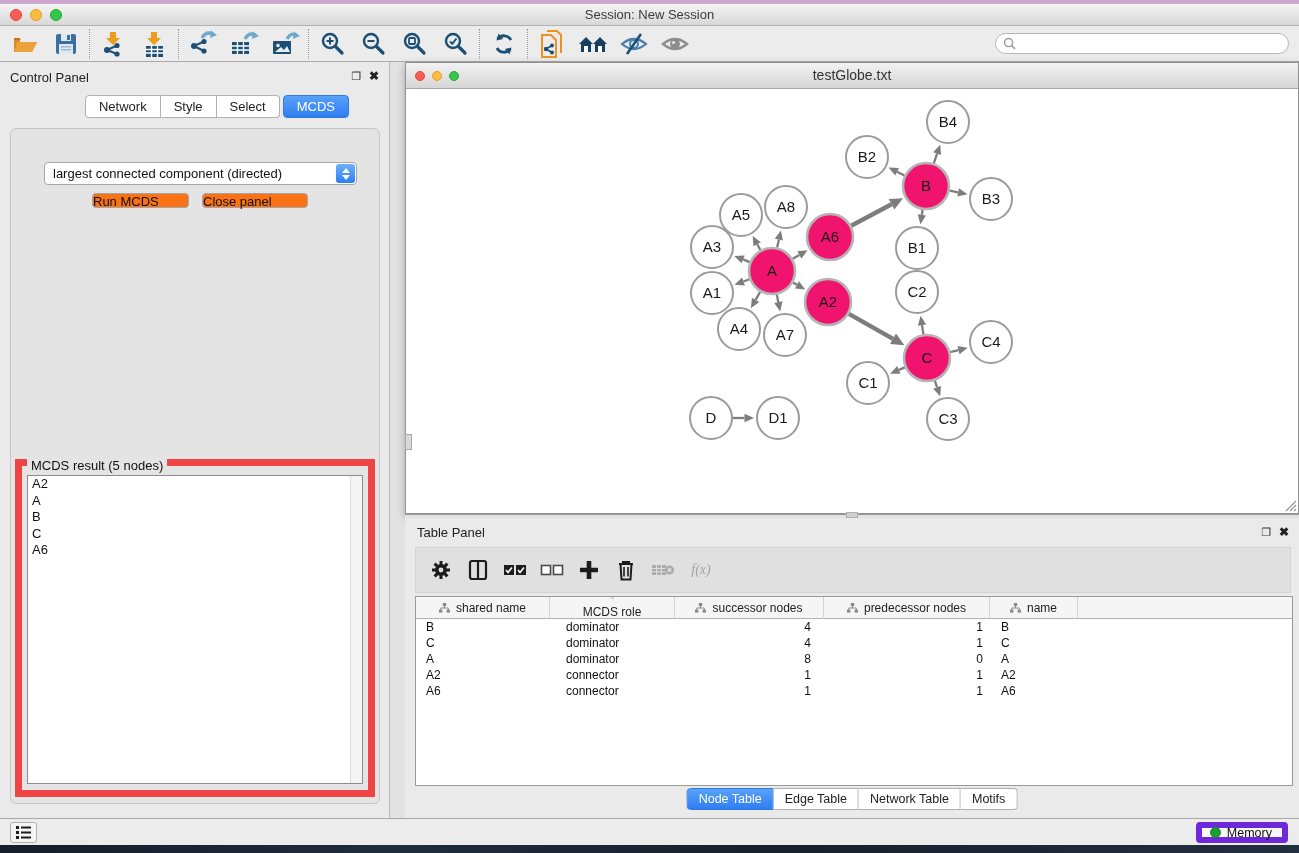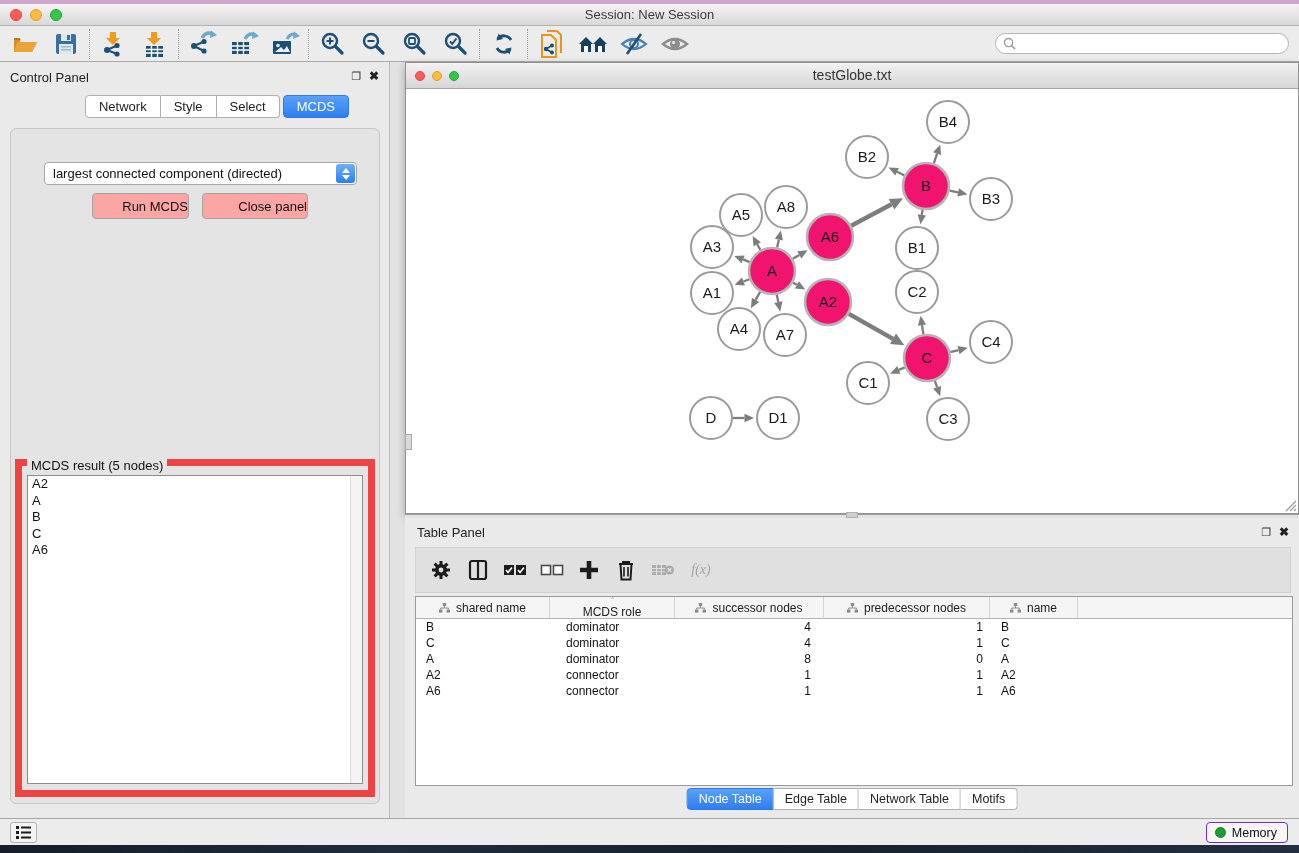--- a/index.html
+++ b/index.html
@@ -66,23 +66,23 @@
     font-size:13px; line-height:21px; padding-left:8px; color:#111;
   }
   .dropdown .stepper {
     position:absolute; right:1px; top:1px; width:19px; height:19px;
     background:linear-gradient(#6cb1f9,#2e7cf0); border-radius:3px;
     display:flex; flex-direction:column; align-items:center; justify-content:center; gap:2px;
   }
   .chev-up { width:0; height:0; border-left:4px solid transparent; border-right:4px solid transparent; border-bottom:5px solid #fff; }
   .chev-down { width:0; height:0; border-left:4px solid transparent; border-right:4px solid transparent; border-top:5px solid #fff; }
   .cp-btn {
-    position:absolute; top:64px; height:26px; background:#fca5a5;
+    position:absolute; top:64px; height:15px; background:#f97316;
     border:1px solid #a5a5a5; border-radius:4px; font-size:13px; color:#111;
-    font-family:"Liberation Sans",sans-serif; text-align:right;
+    font-family:"Liberation Sans",sans-serif; text-align:left;
   }
   #run-btn { left:81px; width:97px; }
   #close-btn { left:191px; width:106px; }
   .result-group {
     position:absolute; left:4px; top:330px; width:360px; height:338px;
     border:7px solid #ef4444;
   }
   .result-legend {
     position:absolute; left:5px; top:-8px; background:#e4e4e4;
     padding:0 4px; font-size:13px; color:#111;
@@ -154,21 +154,21 @@
     position:absolute; left:0; top:818px; width:1299px; height:27px;
     background:#ececec; border-top:1px solid #a8a8a8;
   }
   .list-btn {
     position:absolute; left:10px; top:3px; width:27px; height:21px;
     background:#f4f4f4; border:1px solid #b2b2b2; border-radius:3px;
     display:flex; align-items:center; justify-content:center;
   }
   .memory-btn {
     position:absolute; right:11px; top:3px; height:21px; padding:0 10px 0 8px;
-    background:#f7f7f7; border:1px solid #6d28d9; border-radius:4px;
+    background:#f7f7f7; border:6px solid #6d28d9; border-radius:4px;
     display:flex; align-items:center; gap:6px; font-size:12.5px; color:#111;justify-content:space-between;
   }
   .memory-dot { width:11px; height:11px; border-radius:50%; background:#1d9e33; border:1px solid #15842a; }
   .desktop-strip { position:absolute; left:0; top:845px; width:1299px; height:8px;
     background:linear-gradient(90deg,#141d29,#1f2c3c 30%,#16202c 60%,#222f40); }
   svg { display:block; }
 </style>
 </head>
 <body>
 

